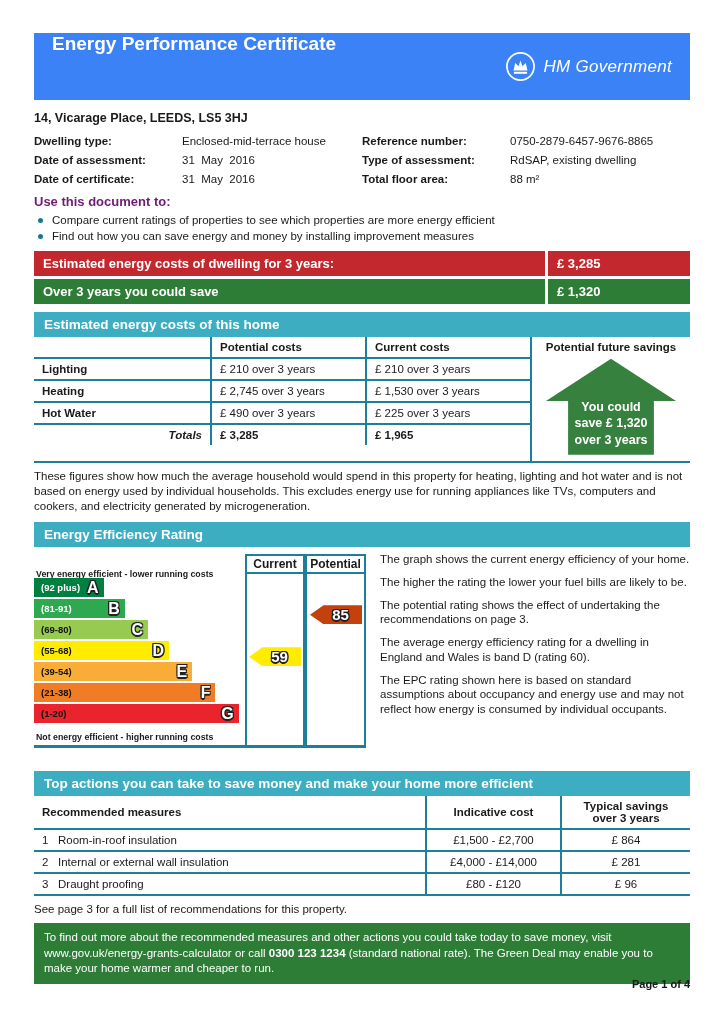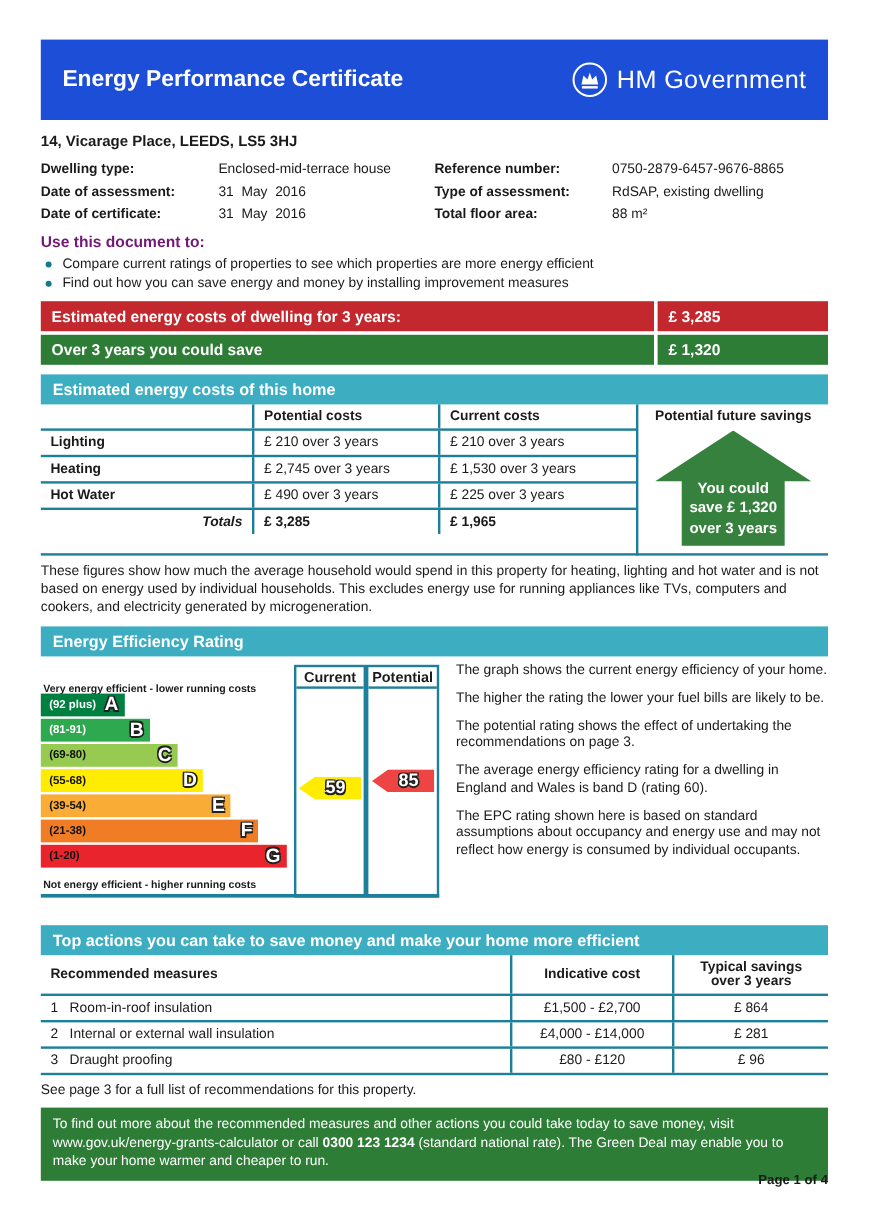--- a/index.html
+++ b/index.html
@@ -4,26 +4,26 @@
 <style>
   * { box-sizing: border-box; margin: 0; padding: 0; }
   html,body { background:#fff; }
   body {
     width:724px; height:1024px; position:relative; overflow:hidden;
     font-family:"Liberation Sans", sans-serif; color:#1a1a1a; font-size:11.5px;
   }
   .content { position:absolute; left:34px; top:33px; width:656px; }
 
   
-  .masthead { height:67px; background:#1d4ed8; display:flex; align-items:center;
+  .masthead { height:67px; background:#3b82f6; display:flex; 
     justify-content:space-between; padding:0 18px; }
   .masthead-title { color:#fff; font-weight:bold; font-size:19px; }
   .gov-logo { display:flex; align-items:center; gap:7px; }
   .gov-logo svg { width:31px; height:31px; display:block; }
-  .gov-logo-text { color:#fff; font-size:21px; letter-spacing:0.3px; }
+  .gov-logo-text { color:#fff; font-size:17px; letter-spacing:0.3px;font-style:italic; }
 
   
   .address { margin-top:11px; font-weight:bold; font-size:12.5px; }
   .details { margin-top:9px; display:grid; grid-template-columns:148px 180px 148px auto;
     row-gap:4px; font-size:11.5px; line-height:1.3; }
   .dlabel { font-weight:bold; }
   .dvalue { white-space:pre-wrap; }
 
   
   .usage-heading { margin-top:7px; color:#701a75; font-weight:bold; font-size:13px; }
@@ -251,21 +251,21 @@
       <div class="scale-note" style="top:178px;">Not energy efficient - higher running costs</div>
       <div class="colbox" style="left:211px; width:60px;">
         <div class="colhead">Current</div>
       </div>
       <div class="colbox" style="left:271px; width:61px;">
         <div class="colhead">Potential</div>
       </div>
       <div class="pointer" id="cur-pointer" style="top: 93px; left: 215px; background: rgb(255, 236, 0);">
         <span>59</span>
       </div>
-      <div class="pointer" id="pot-pointer" style="top: 51px; left: 276px; background: #ef4444; margin-top: 36px;">
+      <div class="pointer" id="pot-pointer" style="top: 51px; left: 276px; background: #c2410c;">
         <span>85</span>
       </div>
       <div class="chart-bottom"></div>
     </div>
     <div class="rating-text" id="rating-text">
         <p>The graph shows the current energy efficiency of your home.</p>
         <p>The higher the rating the lower your fuel bills are likely to be.</p>
         <p>The potential rating shows the effect of undertaking the recommendations on page 3.</p>
         <p>The average energy efficiency rating for a dwelling in England and Wales is band D (rating 60).</p>
         <p>The EPC rating shown here is based on standard assumptions about occupancy and energy use and may not reflect how energy is consumed by individual occupants.</p>

